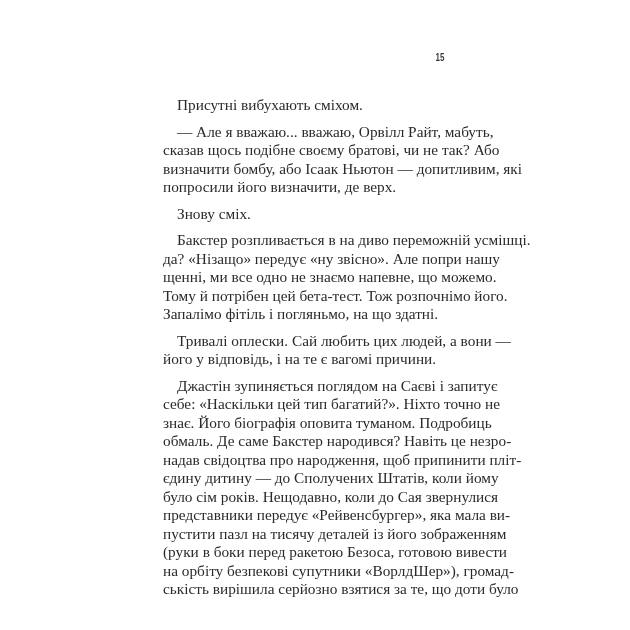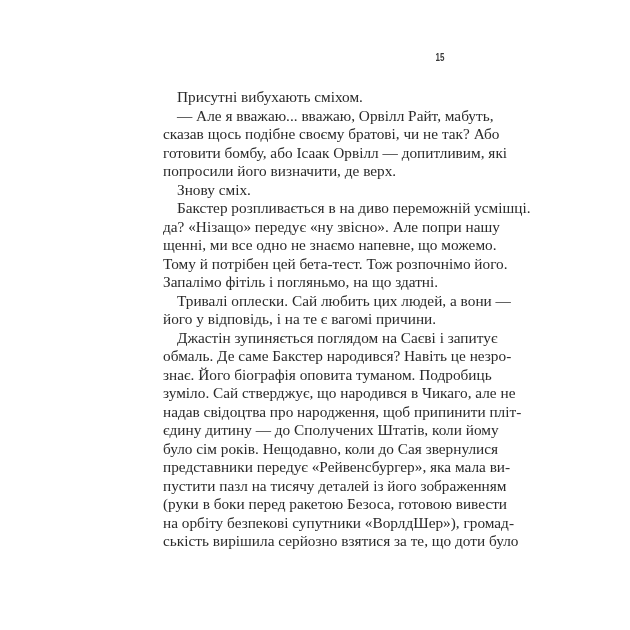--- a/index.html
+++ b/index.html
@@ -21,45 +21,45 @@
   .text-block {
     position: absolute; left: 163px; top: 88px; width: 284px;
     font-family: "Liberation Serif", serif;
     font-size: 15.3px; line-height: 18.5px; color: #2a2a2a;
   }
   .line {
     display: block; white-space: nowrap; height: 18.5px;
     text-align: justify; text-align-last: justify;
   }
   .line.last { text-align-last: left; }
-  .line.indent { padding-left: 14px; }
+  .line.indent { padding-left: 14px; margin-top: 8px; }
 </style>
 </head>
 <body>
 
 <div class="page">
   <div class="page-number">15</div>
   <div class="text-block" id="text-block">
       <span class="line indent last">Присутні вибухають сміхом.</span>
       <span class="line indent">— Але я вважаю... вважаю, Орвілл Райт, мабуть,</span>
       <span class="line">сказав щось подібне своєму братові, чи не так? Або</span>
-      <span class="line">готовити бомбу, або Ісаак Орвілл — допитливим, які</span>
+      <span class="line">визначити бомбу, або Ісаак Ньютон — допитливим, які</span>
       <span class="line last">попросили його визначити, де верх.</span>
       <span class="line indent last">Знову сміх.</span>
       <span class="line indent last">Бакстер розпливається в на диво переможній усмішці.</span>
       <span class="line">да? «Нізащо» передує «ну звісно». Але попри нашу</span>
       <span class="line">щенні, ми все одно не знаємо напевне, що можемо.</span>
       <span class="line">Тому й потрібен цей бета-тест. Тож розпочнімо його.</span>
       <span class="line last">Запалімо фітіль і погляньмо, на що здатні.</span>
       <span class="line indent">Тривалі оплески. Сай любить цих людей, а вони —</span>
       <span class="line last">його у відповідь, і на те є вагомі причини.</span>
       <span class="line indent">Джастін зупиняється поглядом на Саєві і запитує</span>
+      <span class="line">себе: «Наскільки цей тип багатий?». Ніхто точно не</span>
+      <span class="line">знає. Його біографія оповита туманом. Подробиць</span>
       <span class="line">обмаль. Де саме Бакстер народився? Навіть це незро-</span>
-      <span class="line">знає. Його біографія оповита туманом. Подробиць</span>
-      <span class="line">зуміло. Сай стверджує, що народився в Чикаго, але не</span>
       <span class="line">надав свідоцтва про народження, щоб припинити пліт-</span>
       <span class="line">єдину дитину — до Сполучених Штатів, коли йому</span>
       <span class="line">було сім років. Нещодавно, коли до Сая звернулися</span>
       <span class="line">представники передує «Рейвенсбургер», яка мала ви-</span>
       <span class="line">пустити пазл на тисячу деталей із його зображенням</span>
       <span class="line">(руки в боки перед ракетою Безоса, готовою вивести</span>
       <span class="line">на орбіту безпекові супутники «ВорлдШер»), громад-</span>
       <span class="line">ськість вирішила серйозно взятися за те, що доти було</span>
     </div>
 </div>

